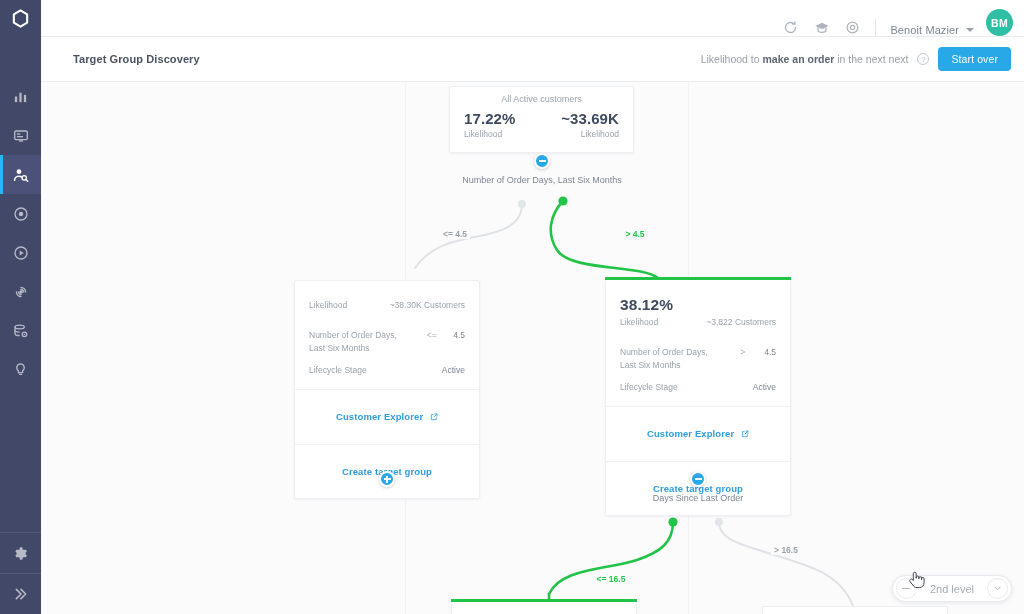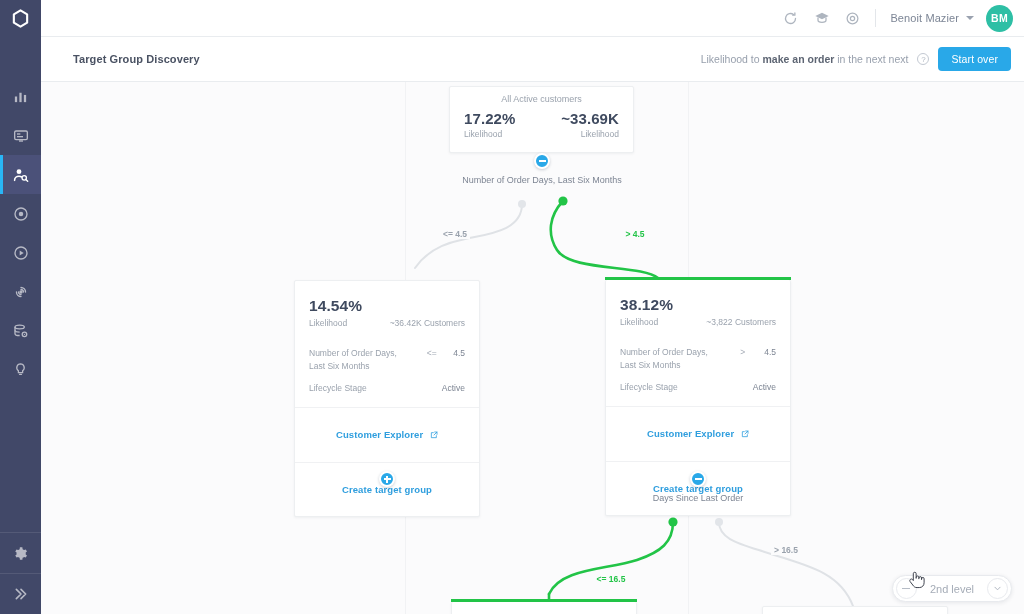--- a/index.html
+++ b/index.html
@@ -34,21 +34,21 @@
   }
   .rail-item.active svg { opacity: 1; }
   .rail-bottom { position: absolute; bottom: 0; left: 0; width: 41px; }
   .rail-sep { height: 1px; background: rgba(255,255,255,.10); }
   .rail-bottom .rail-item { height: 40px; }
 
   
   .topbar {
     position: absolute; left: 41px; top: 0; right: 0; height: 37px;
     background: #fff; border-bottom: 1px solid #e9ecef;
-    display: flex; align-items: center; justify-content: flex-end; padding-right: 11px;
+    display: flex; align-items: flex-end; justify-content: flex-end; padding-right: 11px;
     z-index: 30;
   }
   .topicons { display: flex; align-items: center; gap: 14px; }
   .topicon { width: 17px; height: 17px; display: flex; align-items: center; justify-content: center; cursor: pointer; }
   .topicon svg { display: block; }
   .vdiv { width: 1px; height: 18px; background: #e3e6ea; margin: 0 14px; }
   .username {
     font-size: 11px; color: #7c8595; letter-spacing: .1px; cursor: pointer;
     display: flex; align-items: center; gap: 7px;
   }
@@ -320,24 +320,23 @@
     <div class="toggle" style="left:493px; top:71px;">
       <i class="h"></i>
     </div>
     <div class="split-label" style="left:501px; top:93px;">Number of Order Days, Last Six Months</div>
 
     <div class="edge-label s" style="left:414px; top:147px;">&lt;= 4.5</div>
     <div class="edge-label g" style="left:594px; top:147px;">&gt; 4.5</div>
 
     <section class="card" style="left:253px; top:198px; width:186px;">
       <div class="node-head">
-        <div class="node-pct">14.54%</div>
         <div class="node-row1">
           <div class="node-lik">Likelihood</div>
-          <div class="node-cust">~36.42K Customers</div>
+          <div class="node-cust">~38.30K Customers</div>
         </div>
       </div>
       <div class="node-attrs">
         <div class="attr">
           <span class="attr-name">Number of Order Days, Last Six Months</span>
           <span class="attr-op">&lt;=</span>
           <span class="attr-val">4.5</span>
         </div>
         <div class="attr">
           <span class="attr-name">Lifecycle Stage</span>

